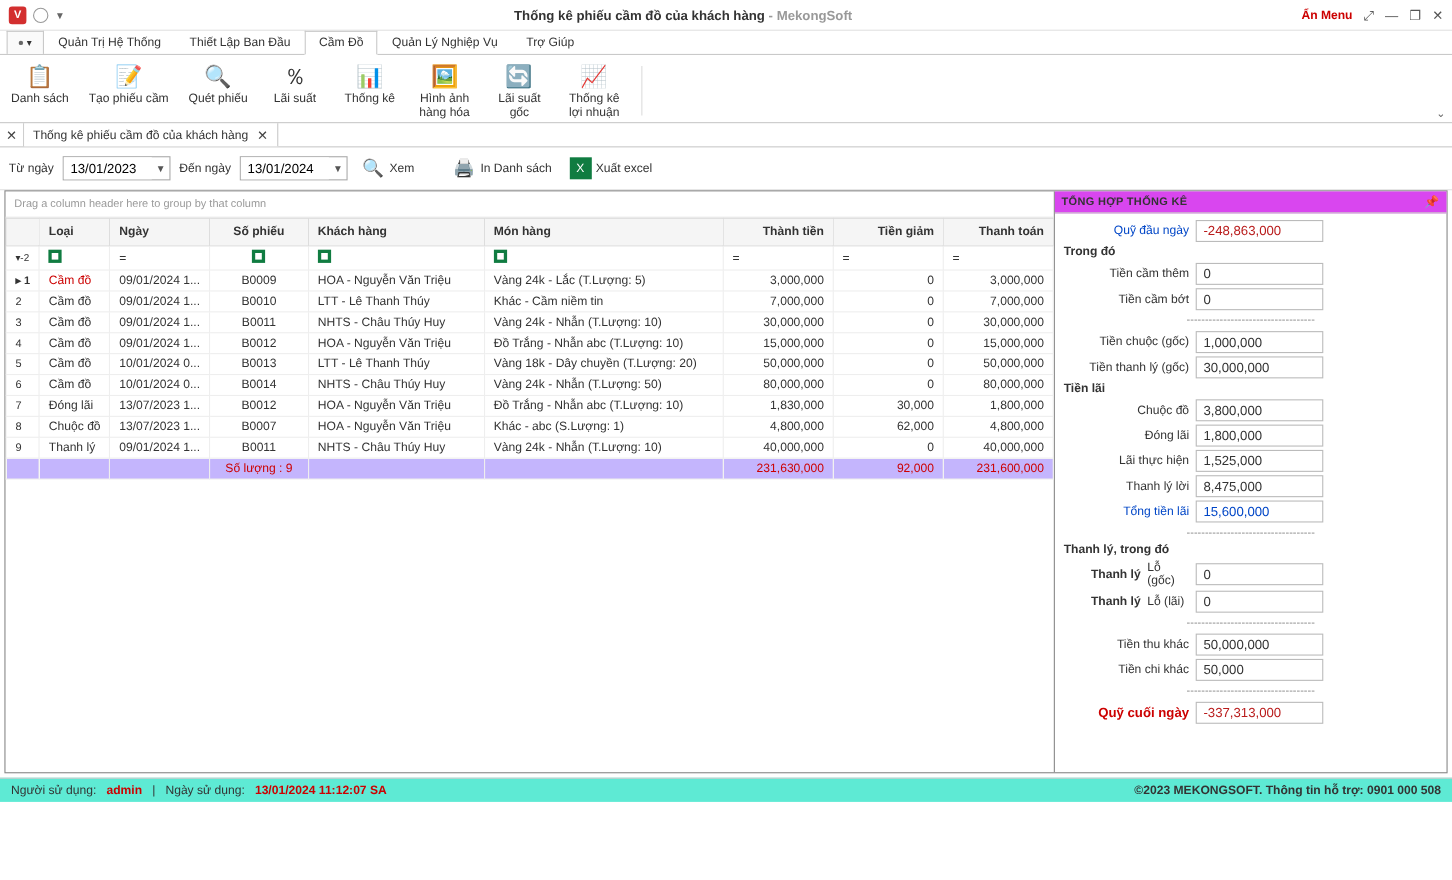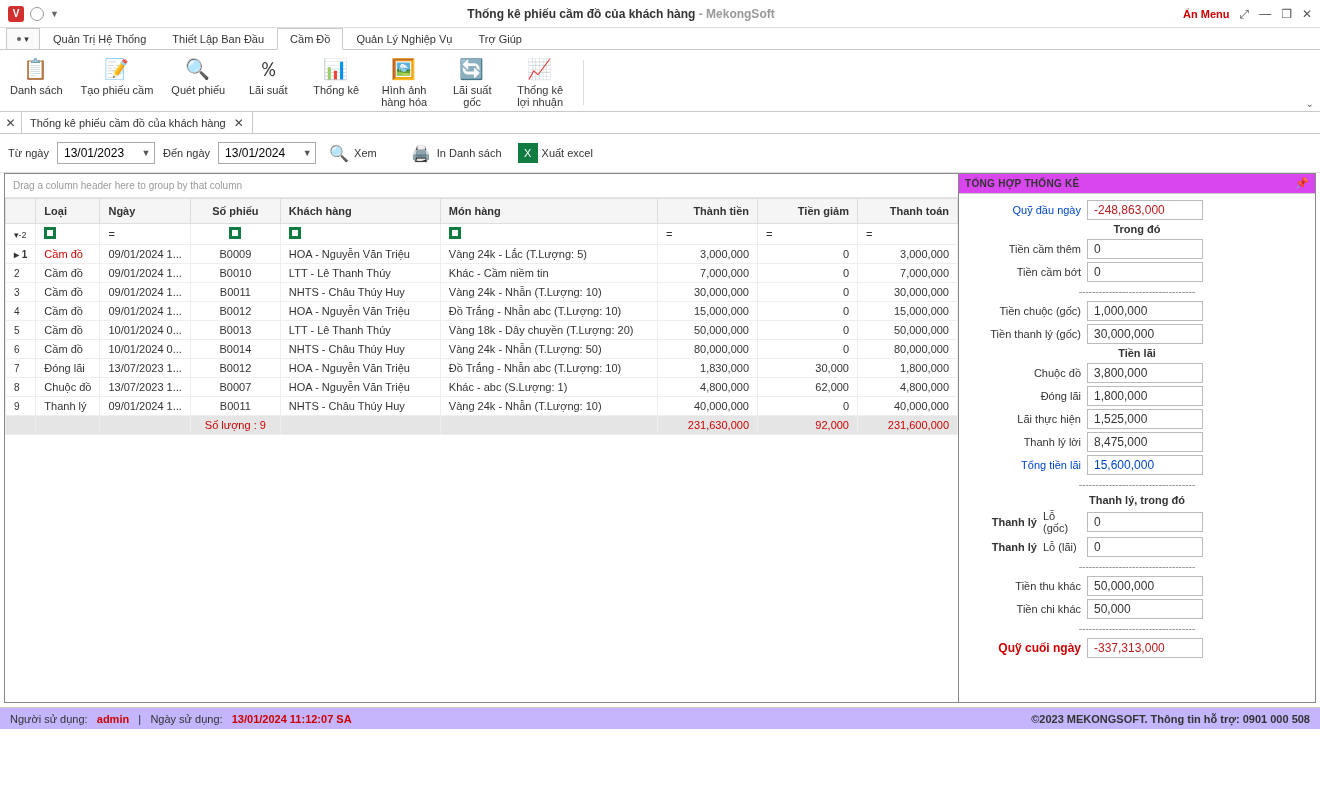--- a/index.html
+++ b/index.html
@@ -55,40 +55,40 @@
 td.num { text-align: right; }
 td.center { text-align: center; }
 tr.filter-row td { background: #fff; }
 tr.sel td { background: #fff; }
 tr.sel td.loai { color: #c00; }
 tr.sel td.row-idx { font-weight: bold; }
 .row-marker { font-size: 9px; color: #333; }
 .xl-ic { display: inline-block; width: 12px; height: 12px; background: #107c41; position: relative; }
 .xl-ic::after { content: ""; position: absolute; left: 3px; top: 3px; width: 6px; height: 6px; background: #fff; }
 
-.totals-row td { background: #e5e5e5; color: #c00; font-weight: normal; border-top: 1px solid #ccc; }
+.totals-row td { background: #c4b5fd; color: #c00; font-weight: normal; border-top: 1px solid #ccc; }
 .totals-row td.center { text-align: center; }
 
 .right-panel { width: 356px; display: flex; flex-direction: column; }
 .rp-head { background: #d946ef; padding: 3px 6px; font-size: 10px; font-weight: bold; letter-spacing: 0.3px; display: flex; justify-content: space-between; align-items: center; border-bottom: 1px solid #ccc; }
 .rp-head .pin { font-size: 11px; cursor: pointer; }
 .rp-body { padding: 6px 8px; flex: 1; overflow: auto; }
 .stat-row { display: flex; align-items: center; margin-bottom: 3px; }
 .stat-label { width: 120px; text-align: right; padding-right: 6px; font-size: 11px; }
 .stat-sublabel { width: 44px; text-align: left; padding-right: 4px; font-size: 11px; }
 .stat-value { border: 1px solid #bbb; padding: 2px 6px; width: 116px; height: 20px; font-size: 12px; background: #fff; }
 .stat-value.red { color: #b91c1c; }
 .stat-label.blue { color: #0046c7; font-weight: normal; }
 .stat-label.red-big { color: #c00; font-weight: bold; font-size: 12px; }
 .stat-label.bold { font-weight: bold; }
 .dashed-wrap { text-align: center; margin: 2px 0 4px; }
 .dashed-line { letter-spacing: 0; color: #888; font-size: 10px; }
-.sub-title { text-align: center; font-weight: bold; font-size: 11px; margin-bottom: 4px; }
-
-.statusbar { display: flex; justify-content: space-between; align-items: center; height: 22px; padding: 0 10px; border-top: 1px solid #ccc; background: #c4b5fd; font-size: 11px; }
+.sub-title { text-align: left; font-weight: bold; font-size: 11px; margin-bottom: 4px; }
+
+.statusbar { display: flex; justify-content: space-between; align-items: center; height: 22px; padding: 0 10px; border-top: 1px solid #ccc; background: #5eead4; font-size: 11px; }
 .statusbar .st-left span.red { color: #c00; font-weight: bold; }
 .statusbar .st-right { color: #333; font-weight: bold; }
 </style>
 </head>
 <body>
 
 <div class="titlebar">
   <div class="titlebar-left">
     <div class="app-icon">V</div>
     <div class="titlebar-dropdown"></div>

